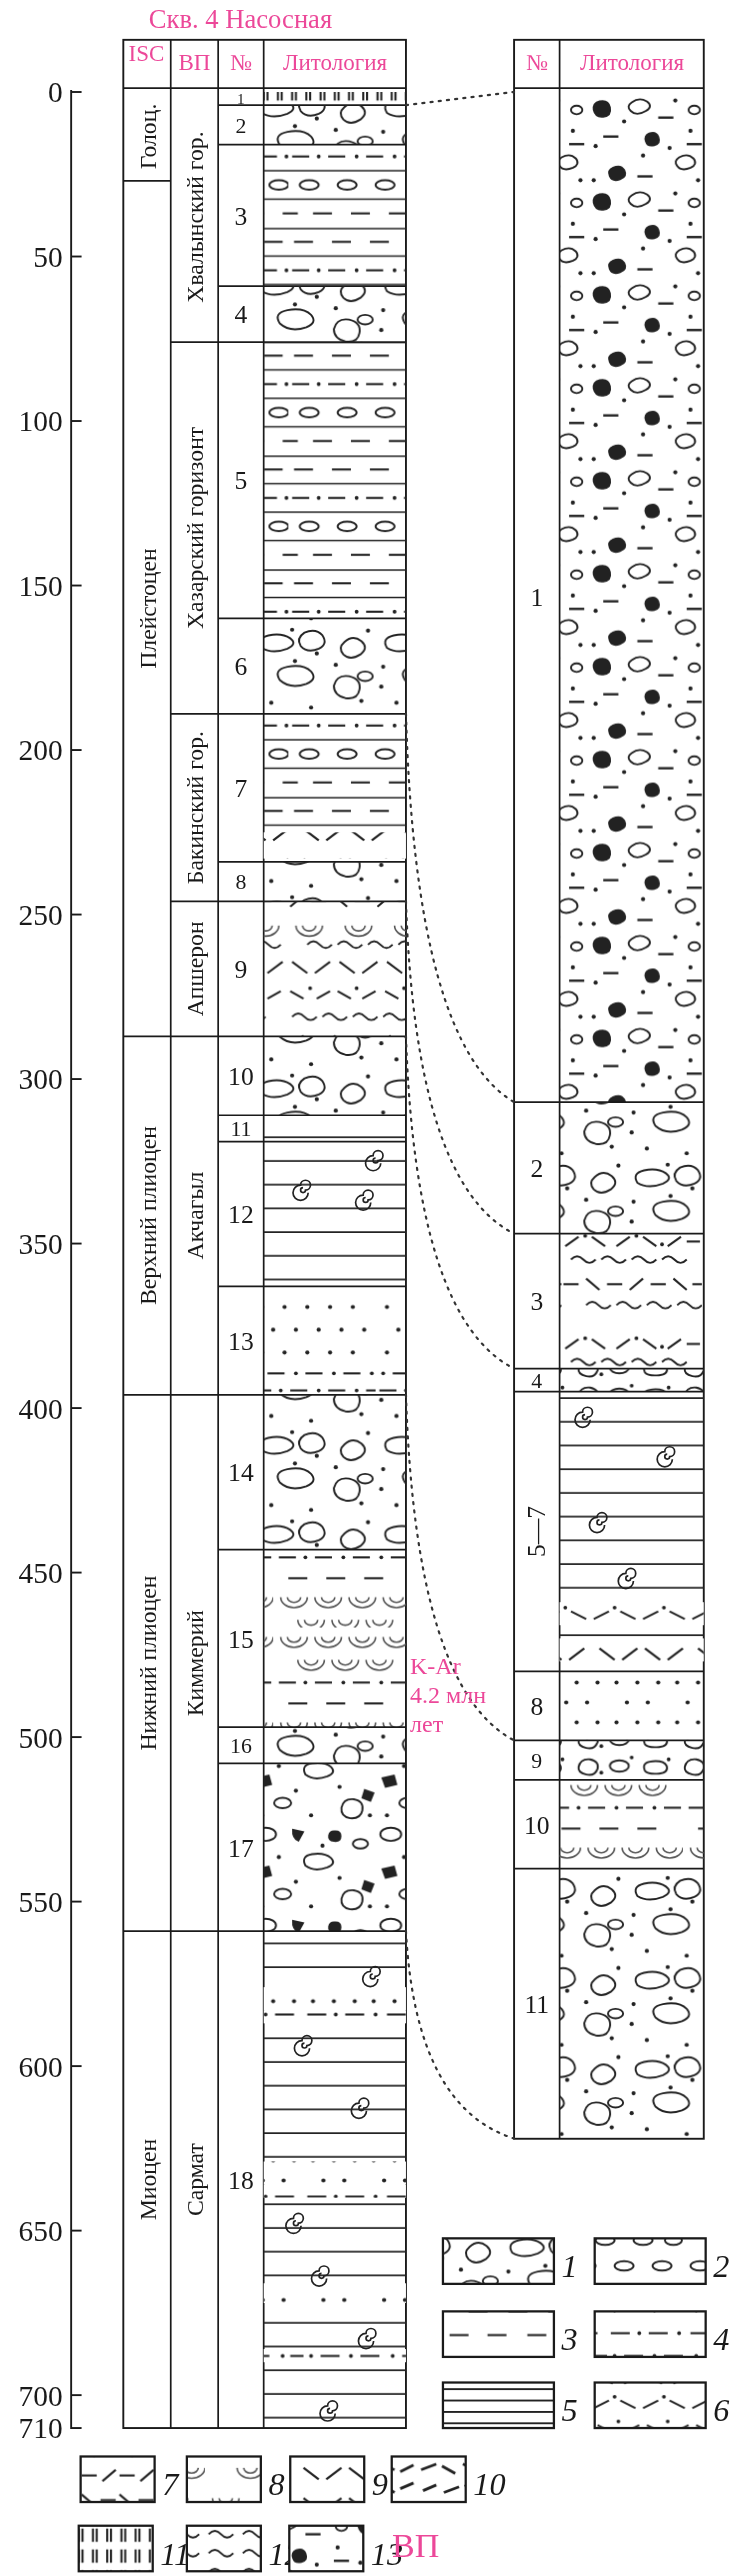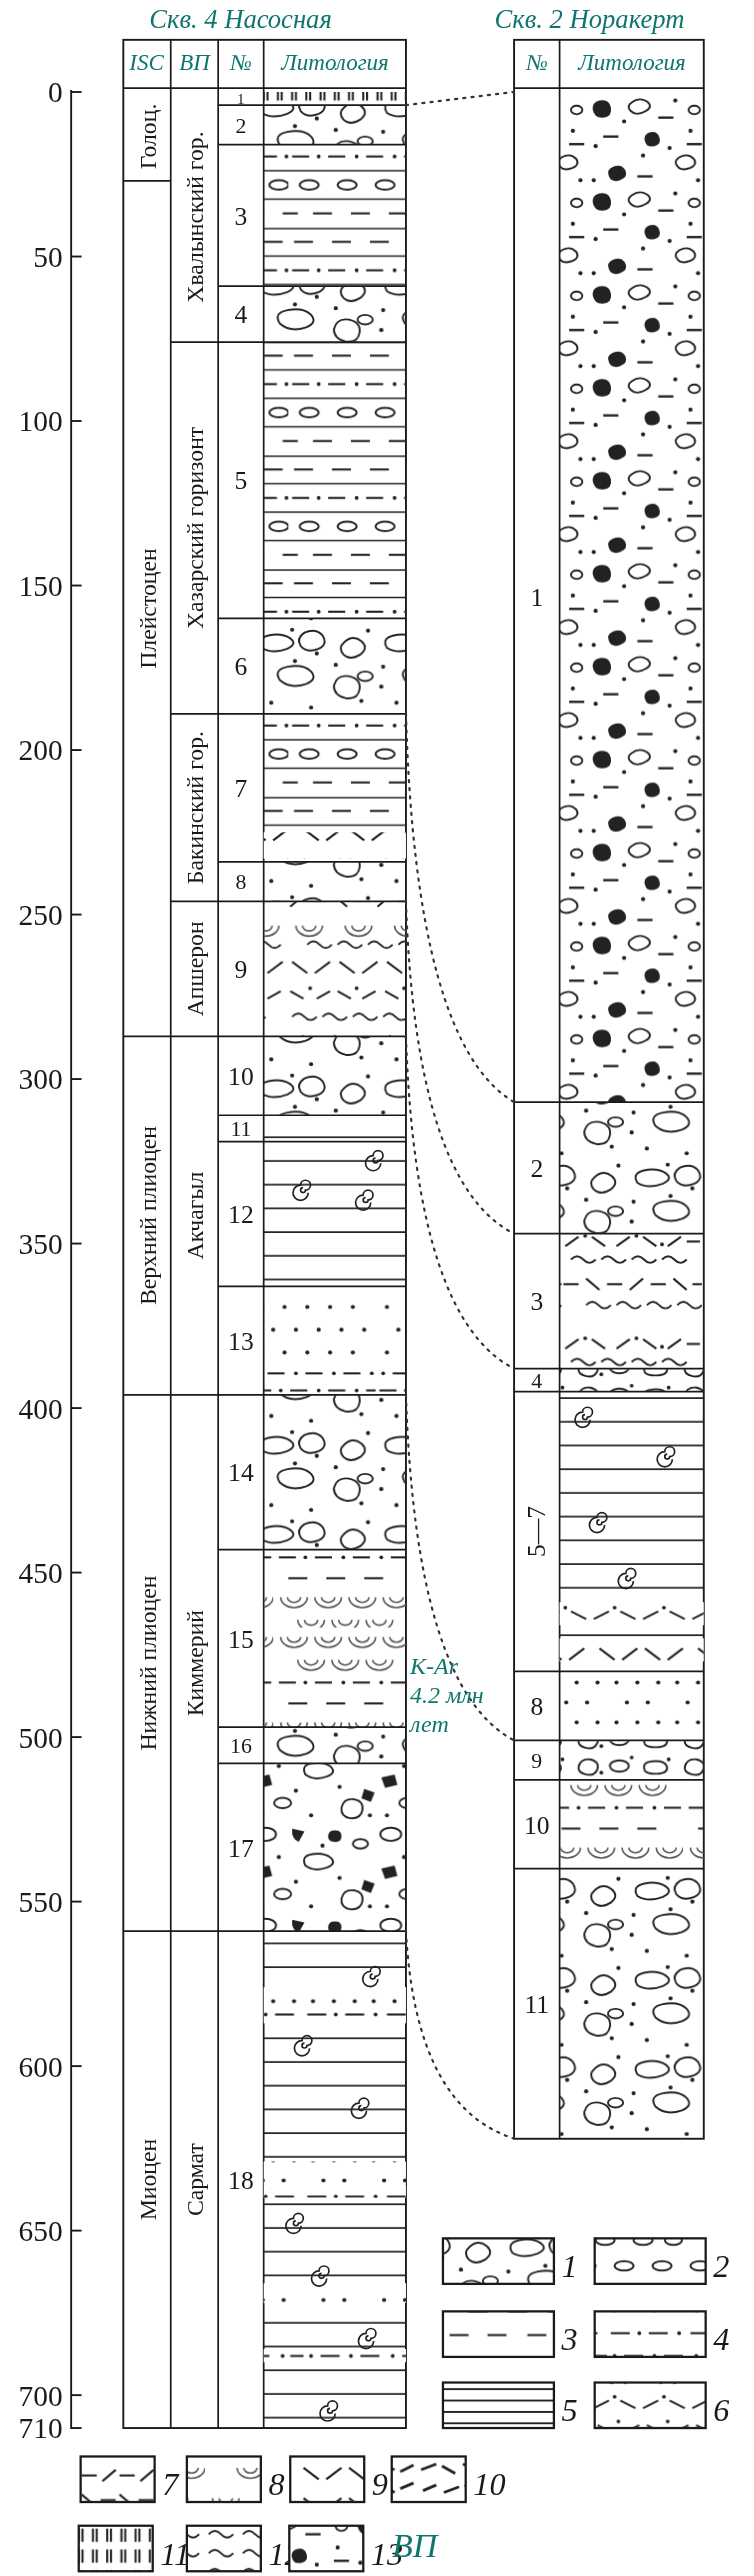--- a/index.html
+++ b/index.html
@@ -1,19 +1,19 @@
 <!DOCTYPE html>
 <html style="font-size:15px"><head>
 <meta charset="utf-8">
 <style>
   html,body{margin:0;padding:0;background:#fff;}
   #stage{position:relative;width:755px;height:2576px;background:#fff;overflow:hidden;
          font-family:"Liberation Serif","DejaVu Serif",serif;color:#111;}
   #fig{position:absolute;left:0;top:0;}
-  .lbl{position:absolute;color:#0f766e;line-height:1.1;font-style:italic;}
+  .lbl{position:absolute;color:#ec4899;line-height:1.1;}
   .title{font-size:26.6px;text-align:center;}
   .hdr{font-size:23px;text-align:center;}
   .ann{font-size:24px;line-height:29px;}
   .vplbl{font-size:34px;}
   text{font-family:"Liberation Serif","DejaVu Serif",serif;}
 </style>
 </head>
 <body>
 
 <div id="stage">
@@ -659,23 +659,22 @@
         <rect x="197" y="2663" width="78" height="48" fill="none" stroke="#1a1a1a" stroke-width="2.4"></rect>
         <text fill="#1a1a1a" x="283" y="2704" font-size="34" font-style="italic">12</text>
         <rect x="305" y="2663" width="78" height="48" fill="#fff"></rect>
         <rect x="305" y="2663" width="78" height="48" fill="url(#p-vp13)"></rect>
         <rect x="305" y="2663" width="78" height="48" fill="none" stroke="#1a1a1a" stroke-width="2.4"></rect>
         <text fill="#1a1a1a" x="391" y="2704" font-size="34" font-style="italic">13</text>
       </g>
 </svg>
 
 <div class="lbl title" style="left:83px;top:4.7px;width:315px;">Скв. 4 Насосная</div>
-<div class="lbl title" style="left:432px;top:4.7px;width:315px;">Скв. 2 Норакерт</div>
-
-<div class="lbl hdr" style="left:123px;top:50px;width:47px;">ISC</div>
+
+<div class="lbl hdr" style="left:123px;top:41px;width:47px;">ISC</div>
 <div class="lbl hdr" style="left:171px;top:50px;width:47px;">ВП</div>
 <div class="lbl hdr" style="left:218px;top:50px;width:46px;">№</div>
 <div class="lbl hdr" style="left:264px;top:50px;width:142px;">Литология</div>
 <div class="lbl hdr" style="left:514px;top:50px;width:46px;">№</div>
 <div class="lbl hdr" style="left:560px;top:50px;width:144px;">Литология</div>
 
 <div class="lbl ann" style="left:410px;top:1652px;">
   <div>K-Ar</div>
   <div>4.2 млн</div>
   <div>лет</div>

